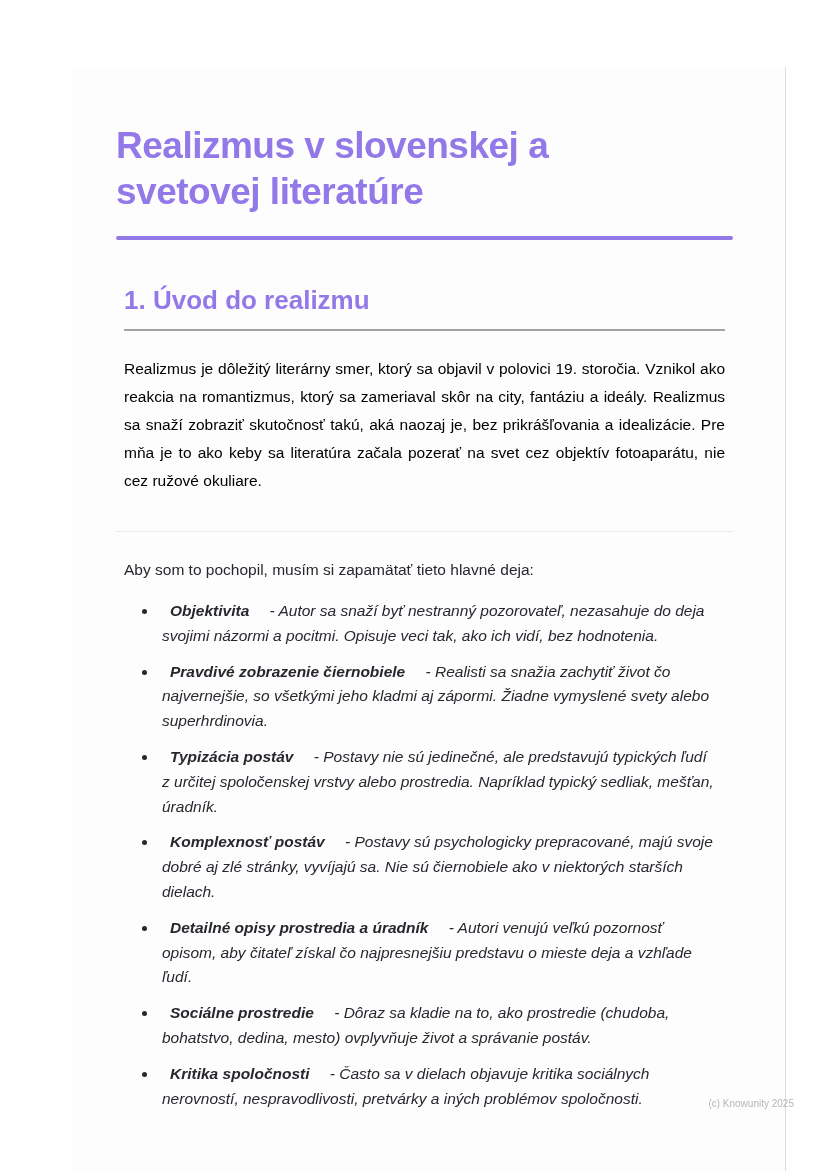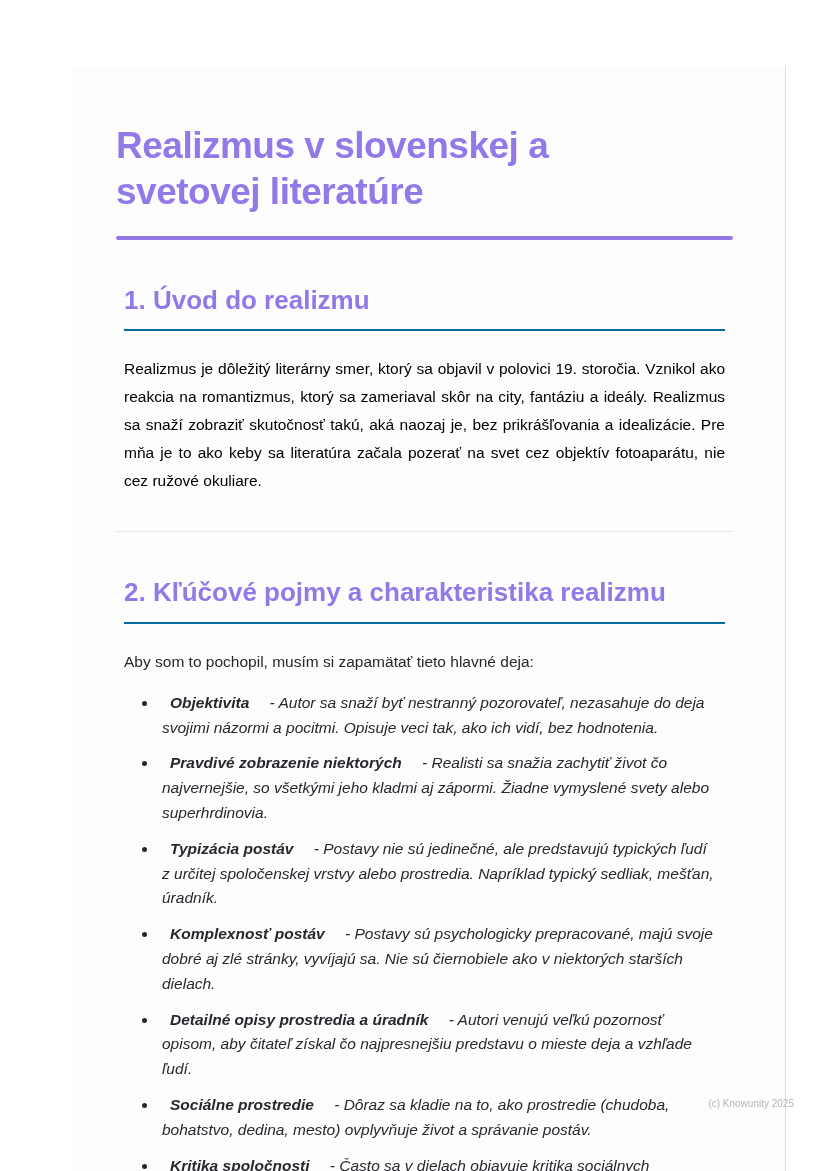--- a/index.html
+++ b/index.html
@@ -37,21 +37,21 @@
     margin-top: 20px;
   }
   h2.section-heading {
     color: #9379e8;
     font-size: 26px;
     font-weight: bold;
     line-height: 1.3;
     margin-top: 44px;
     padding-bottom: 12px;
     padding-right: 40px;
-    border-bottom: 2px solid #0369a1;
+    border-bottom: 2px solid #a3a3a3;
   }
   p.body-text {
     margin-top: 24px;
     color: #000000;
     font-size: 15.5px;
     line-height: 1.8;
     text-align: justify;
   }
   .section-divider {
     height: 1px;
@@ -95,26 +95,25 @@
     <div class="title-rule"></div>
 
     <section>
       <h2 class="section-heading">1. Úvod do realizmu</h2>
       <p class="body-text">Realizmus je dôležitý literárny smer, ktorý sa objavil v polovici 19. storočia. Vznikol ako reakcia na romantizmus, ktorý sa zameriaval skôr na city, fantáziu a ideály. Realizmus sa snaží zobraziť skutočnosť takú, aká naozaj je, bez prikrášľovania a idealizácie. Pre mňa je to ako keby sa literatúra začala pozerať na svet cez objektív fotoaparátu, nie cez ružové okuliare.</p>
     </section>
 
     <div class="section-divider"></div>
 
     <section>
-      <h2 class="section-heading">2. Kľúčové pojmy a charakteristika realizmu</h2>
       <p class="intro-text">Aby som to pochopil, musím si zapamätať tieto hlavné deja:</p>
 
       <ul class="bullet-list">
         <li><strong>Objektivita</strong><span> - Autor sa snaží byť nestranný pozorovateľ, nezasahuje do deja svojimi názormi a pocitmi. Opisuje veci tak, ako ich vidí, bez hodnotenia.</span></li>
-        <li><strong>Pravdivé zobrazenie niektorých</strong><span> - Realisti sa snažia zachytiť život čo najvernejšie, so všetkými jeho kladmi aj zápormi. Žiadne vymyslené svety alebo superhrdinovia.</span></li>
+        <li><strong>Pravdivé zobrazenie čiernobiele</strong><span> - Realisti sa snažia zachytiť život čo najvernejšie, so všetkými jeho kladmi aj zápormi. Žiadne vymyslené svety alebo superhrdinovia.</span></li>
         <li><strong>Typizácia postáv</strong><span> - Postavy nie sú jedinečné, ale predstavujú typických ľudí z určitej spoločenskej vrstvy alebo prostredia. Napríklad typický sedliak, mešťan, úradník.</span></li>
         <li><strong>Komplexnosť postáv</strong><span> - Postavy sú psychologicky prepracované, majú svoje dobré aj zlé stránky, vyvíjajú sa. Nie sú čiernobiele ako v niektorých starších dielach.</span></li>
         <li><strong>Detailné opisy prostredia a úradník</strong><span> - Autori venujú veľkú pozornosť opisom, aby čitateľ získal čo najpresnejšiu predstavu o mieste deja a vzhľade ľudí.</span></li>
         <li><strong>Sociálne prostredie</strong><span> - Dôraz sa kladie na to, ako prostredie (chudoba, bohatstvo, dedina, mesto) ovplyvňuje život a správanie postáv.</span></li>
         <li><strong>Kritika spoločnosti</strong><span> - Často sa v dielach objavuje kritika sociálnych nerovností, nespravodlivosti, pretvárky a iných problémov spoločnosti.</span></li>
       </ul>
     </section>
 
   </div>
 

